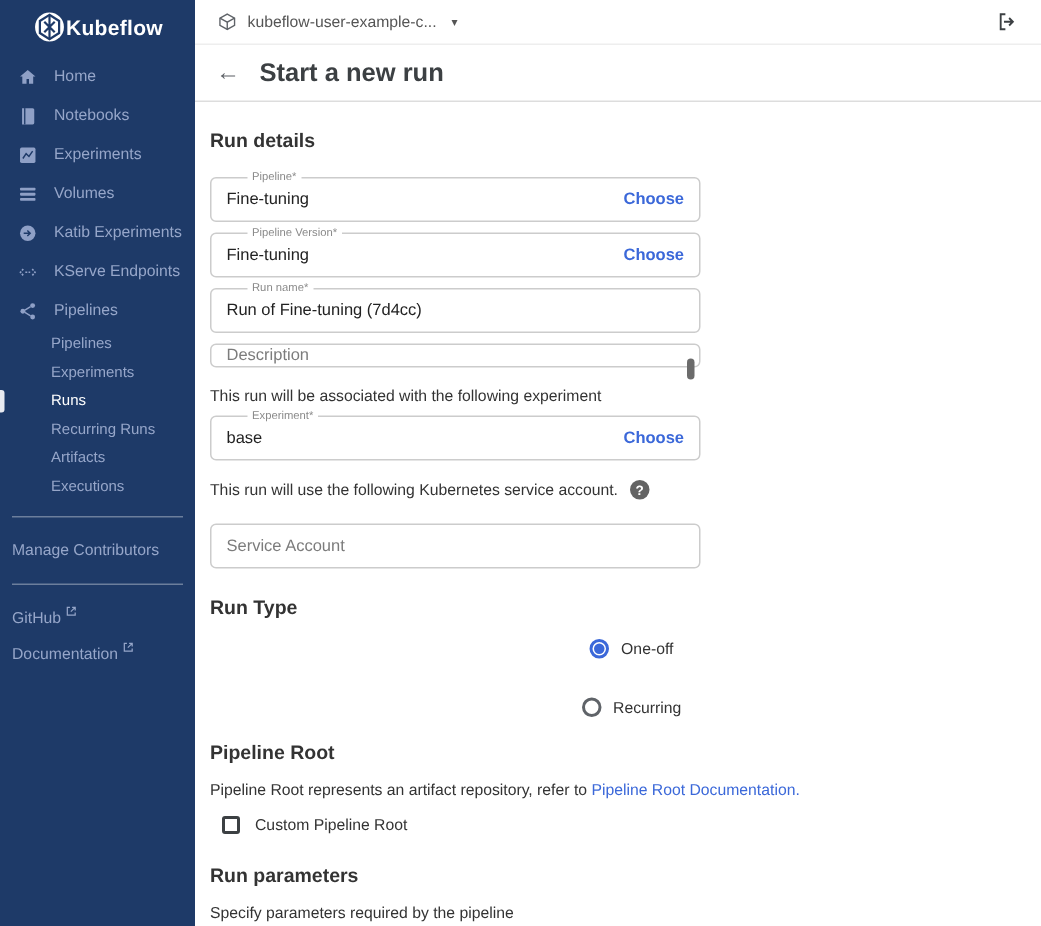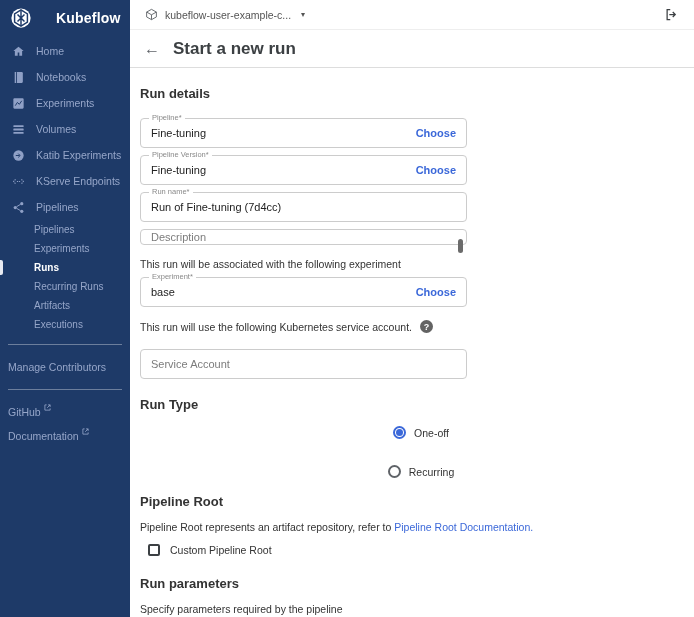--- a/index.html
+++ b/index.html
@@ -8,31 +8,31 @@
     width:694px; height:617px; overflow:hidden;
     font-family:"Liberation Sans", sans-serif;
     background:#ffffff; color:#333;
   }
   
   .sidebar {
     position:fixed; left:0; top:0; width:130px; height:617px;
     background:#1e3a68; color:#96a6c9; z-index:5;
     display:flex; flex-direction:column;
   }
-  .brand { display:flex; align-items:center; gap:24px; padding:7px 0 9px 10px; }
+  .brand { display:flex; align-items:center; gap:0; padding:7px 0 9px 22px; }
   .brand-name { color:#fff; font-weight:bold; font-size:14px; letter-spacing:.2px; }
   .nav-item {
     display:flex; align-items:center; gap:11px;
     padding:6.5px 4px 6.5px 12px; font-size:10.5px; color:#96a6c9; cursor:pointer;
   }
   .nav-item svg { flex:0 0 auto; }
   .sub-item {
     position:relative; padding:4px 4px 4px 34px; font-size:10px; color:#96a6c9; cursor:pointer;
   }
-  .sub-item.active { color:#ffffff; font-weight:bold; }
+  .sub-item.active { color:#ffffff; font-weight:normal; }
   .active-bar {
     position:absolute; left:0; top:2px; width:3px; height:15px;
     background:#e8eaf1; border-radius:0 2px 2px 0;
   }
   .side-divider { border:none; border-top:1px solid rgba(255,255,255,.35); margin:10px 8px; width:auto; }
   .side-link { padding:6px 4px 6px 8px; font-size:10.5px; color:#96a6c9; cursor:pointer; display:flex; align-items:flex-start; gap:3px; }
   .ext { margin-top:-2px; }
   
   .topbar {
     margin-left:130px; height:30px; display:flex; align-items:center;
@@ -51,21 +51,21 @@
   
   .main { margin-left:130px; padding:12px 0 0 10px; }
   .section-h { font-size:13px; font-weight:bold; color:#333; margin:6px 0 0; }
   .fields { width:327px; }
   .field {
     position:relative; border:1px solid #cccccc; border-radius:4px;
     height:30px; display:flex; align-items:center; padding:0 10px; margin-top:7px; background:#fff;
   }
   .field.first { margin-top:17px; }
   .float-label {
-    position:absolute; top:-5px; left:8px; font-size:7.5px; color:#8a8a8a;
+    position:absolute; top:-5px; left:24px; font-size:7.5px; color:#8a8a8a;
     background:#fff; padding:0 3px; line-height:1;
   }
   .field input {
     border:none; outline:none; font-family:inherit; font-size:11px; color:#222;
     flex:1; padding:0; background:transparent;
   }
   .field input::placeholder { color:#7c7c7c; opacity:1; }
   .choose-btn {
     background:none; border:none; color:#3b68d9; font-weight:bold; font-size:11px;
     font-family:inherit; cursor:pointer; padding:0; margin-left:auto;

